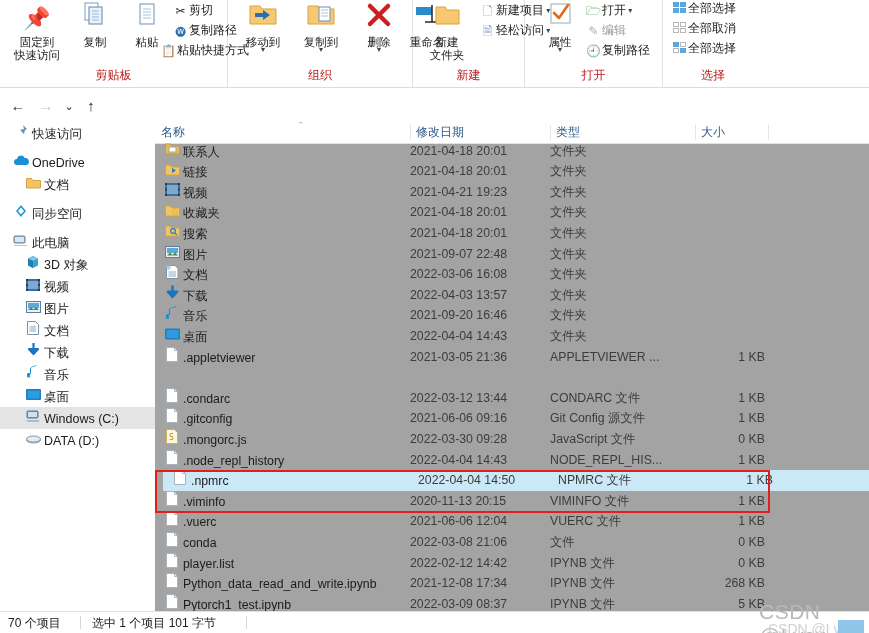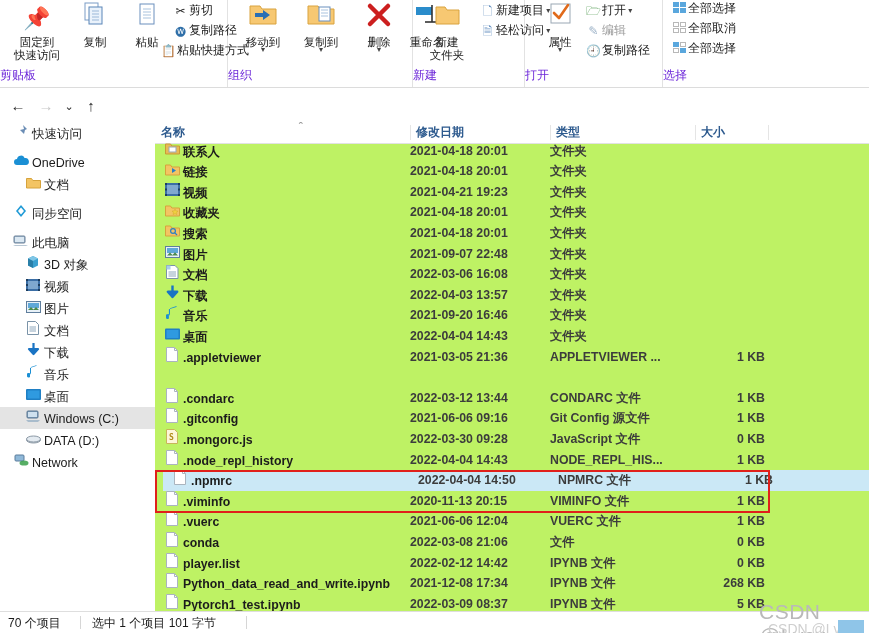--- a/index.html
+++ b/index.html
@@ -22,21 +22,21 @@
     border-bottom: 1px solid #dcdcdc;
     overflow: hidden;
   }
   .rgroup {
     position: absolute; top: 0; height: 88px;
     border-right: 1px solid #e2e2e2;
   }
   .rgroup.nb { border-right: none; }
   .rgroup-label {
     position: absolute; bottom: 4px; left: 0; width: 100%;
-    font-size: 12px; color: #6d28d9;
+    text-align: center; font-size: 12px; color: #b91c1c;
   }
   .rbig {
     position: absolute; top: 2px; width: 58px; text-align: center;
     cursor: default;
   }
   .rbig .glyph { display:block; height: 34px; line-height: 34px; font-size: 22px; }
   .rbig .lbl { display:block; font-size: 11.5px; color:#222; line-height: 13px; }
   .rsmall {
     position: absolute; height: 20px; line-height: 20px;
     font-size: 12px; color:#222; white-space: nowrap;
@@ -80,21 +80,21 @@
     position:relative; height:22px; line-height:22px; font-size:12.5px;
     color:#1b1b1b; white-space:nowrap; cursor:default;
   }
   .navitem.sel { background:#e4e4e4; }
   .navitem .ni { display:inline-block; width:22px; text-align:center; vertical-align:middle; font-size:12px; }
   .navitem .nl { vertical-align:middle; }
   .lvl0 { padding-left: 10px; }
   .lvl1 { padding-left: 22px; }
 
   
-  .listarea { position:absolute; left:155px; top:122px; width:714px; height:489px; background:#bef264; overflow:hidden;font-weight:bold; }
+  .listarea { position:absolute; left:155px; top:122px; width:714px; height:489px; background:#a3a3a3; overflow:hidden; }
   .colhdr { position:relative; height:22px; border-bottom:1px solid #e2e2e2; background:#fff; }
   .colhdr .ch {
     position:absolute; top:0; height:21px; line-height:21px;
     font-size:12px; color:#2d5a8e; padding-left:6px; cursor:default;
   }
   .colhdr .chsep { position:absolute; top:3px; width:1px; height:15px; background:#e5e5e5; }
   .sortmark { position:absolute; left:142px; top:-2px; font-size:9px; color:#9a9a9a; }
 
   .rows { position:absolute; left:0; top:22px; width:714px; height:467px; }
   .row {
@@ -400,24 +400,20 @@
           </svg></span><span class="nl">桌面</span></div>
       <div class="navitem lvl1 sel"><span class="ni"><svg width="15" height="13" viewBox="0 0 15 13">
             <rect x="1" y="1" width="11" height="7" rx="1" fill="#7fa0bd" stroke="#5a7590"></rect>
             <rect x="2" y="2" width="9" height="5" fill="#cfe0ee"></rect>
             <path d="M0 10h14l-2 2H2z" fill="#a9bccc"></path>
           </svg></span><span class="nl">Windows (C:)</span></div>
       <div class="navitem lvl1"><span class="ni"><svg width="15" height="10" viewBox="0 0 15 10">
             <ellipse cx="7.5" cy="5" rx="7" ry="3" fill="#c9d3dc" stroke="#8d9aa6"></ellipse>
             <ellipse cx="7.5" cy="4" rx="7" ry="3" fill="#e4ebf1" stroke="#8d9aa6"></ellipse>
           </svg></span><span class="nl">DATA (D:)</span></div>
-      <div class="navitem lvl0"><span class="ni"><svg width="15" height="13" viewBox="0 0 15 13">
-            <rect x="1" y="1" width="9" height="6" rx="1" fill="#8fb8d8" stroke="#5a7d9c"></rect>
-            <ellipse cx="10" cy="9" rx="4.5" ry="2.6" fill="#3aa04a" opacity="0.85"></ellipse>
-          </svg></span><span class="nl">Network</span></div>
     </div>
 
   <div class="listarea">
     <div class="colhdr">
       <div class="ch" style="left:0; width:255px;">名称</div>
       <div class="sortmark">⌃</div>
       <div class="chsep" style="left:255px;"></div>
       <div class="ch" style="left:255px; width:140px;">修改日期</div>
       <div class="chsep" style="left:395px;"></div>
       <div class="ch" style="left:395px; width:145px;">类型</div>

